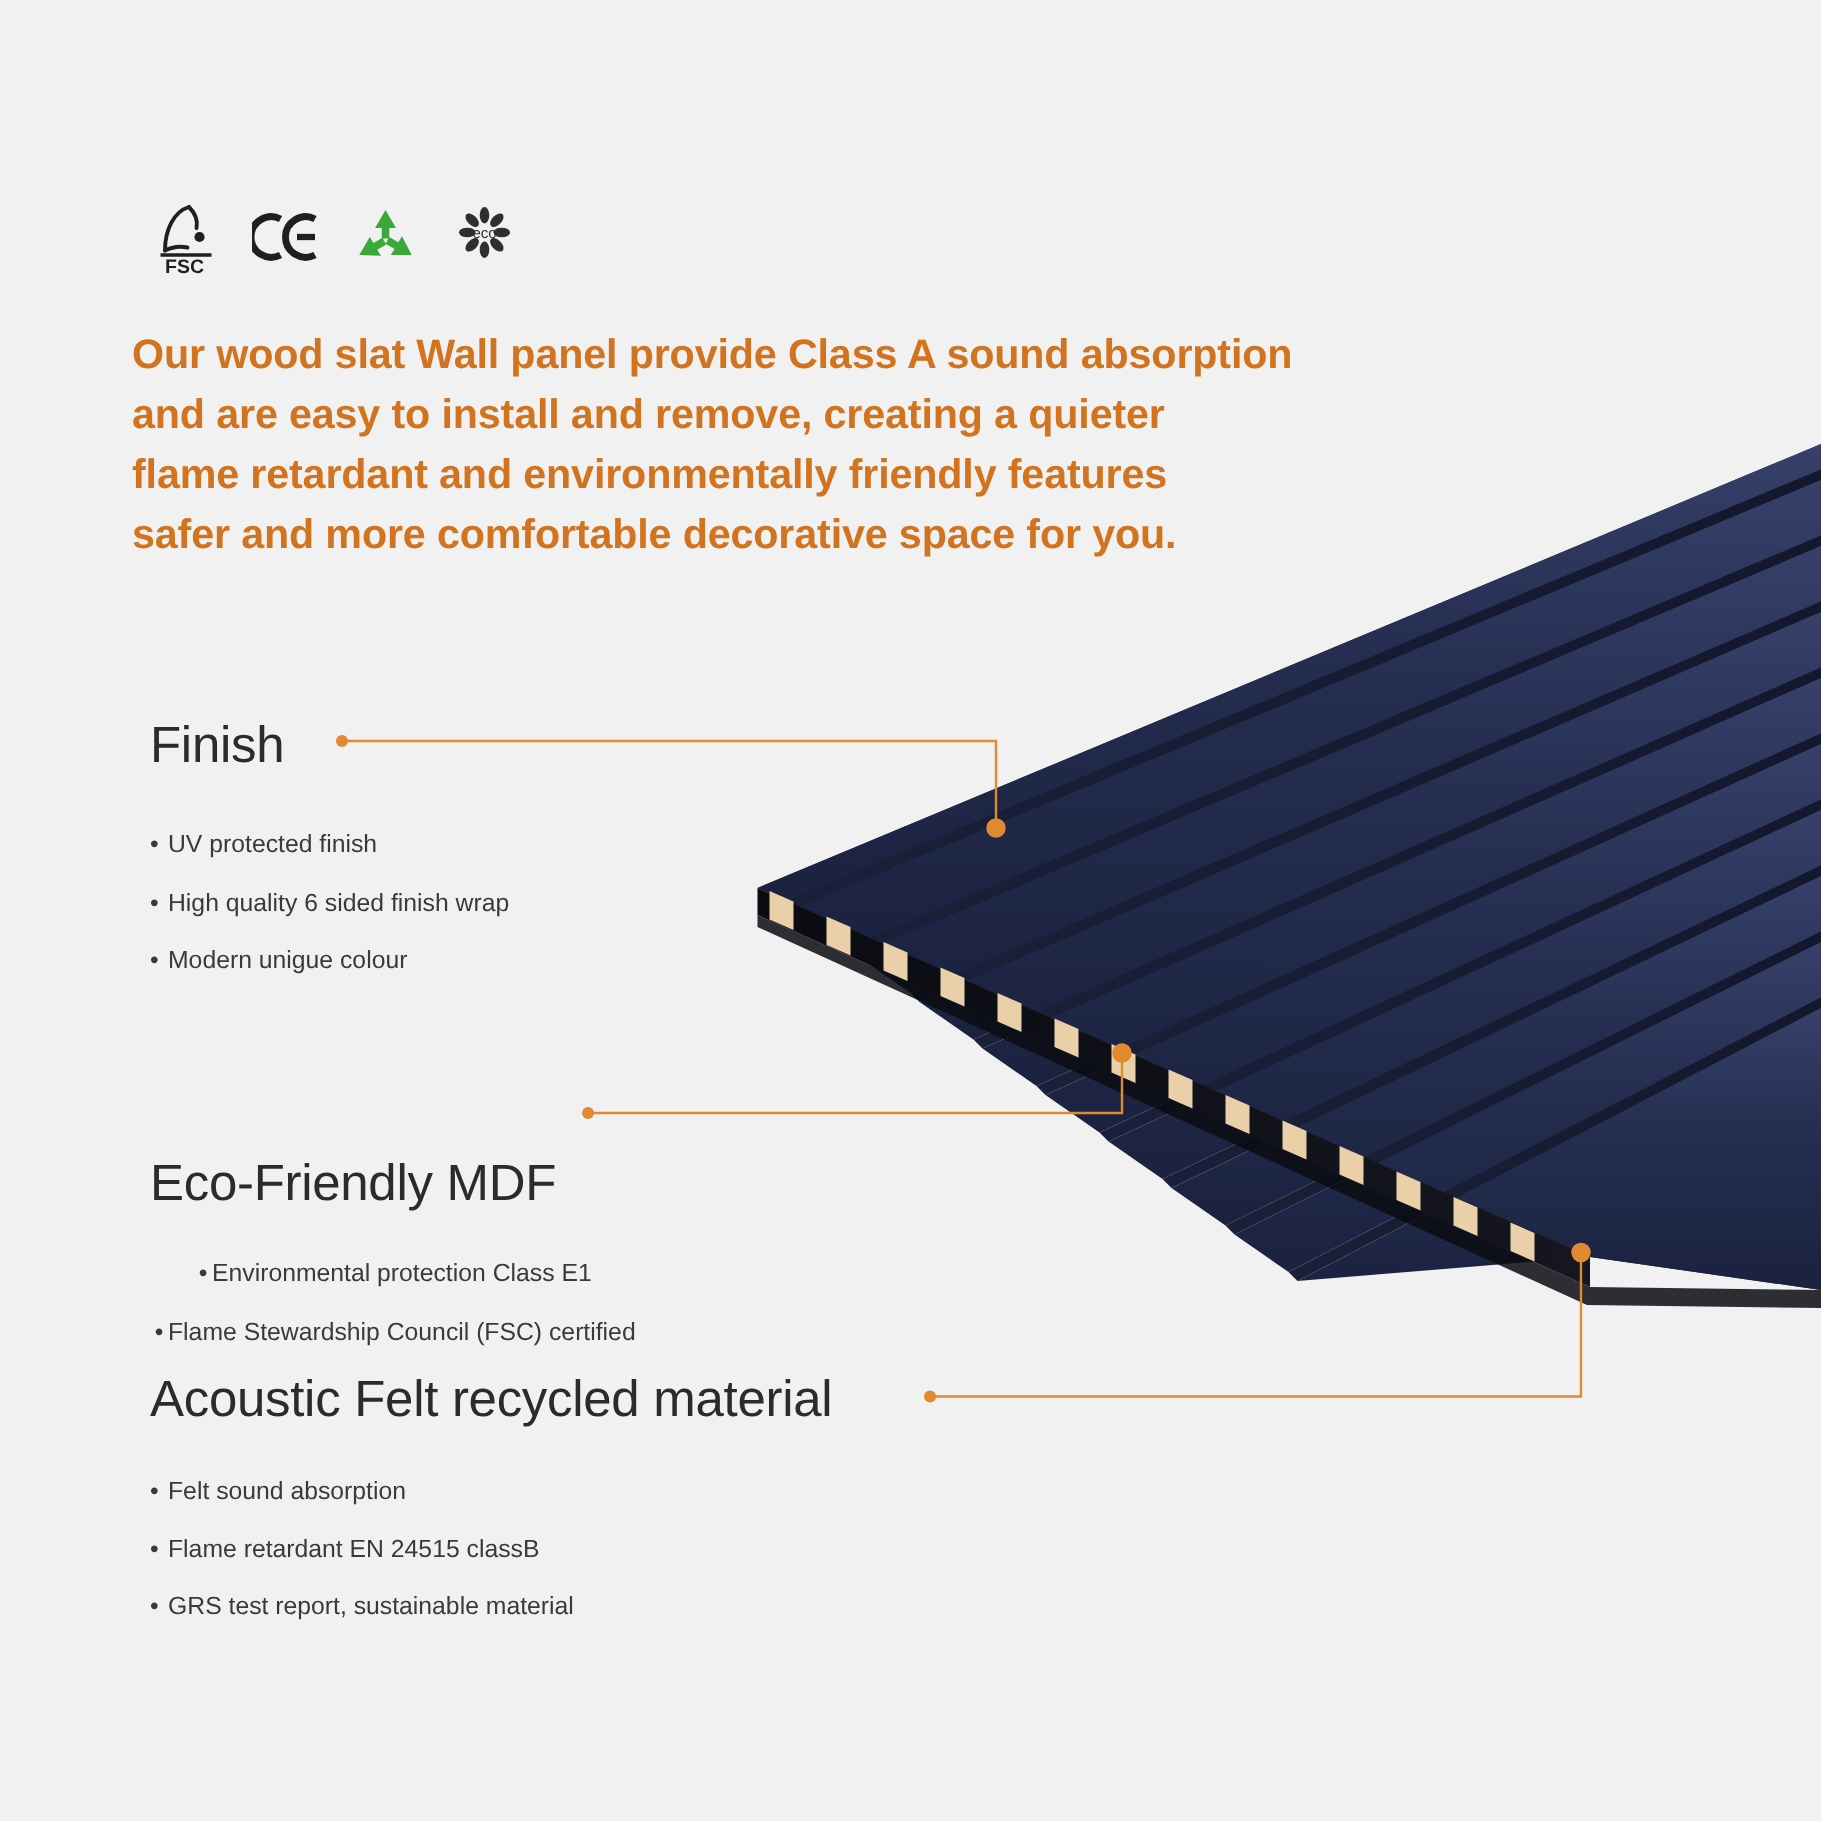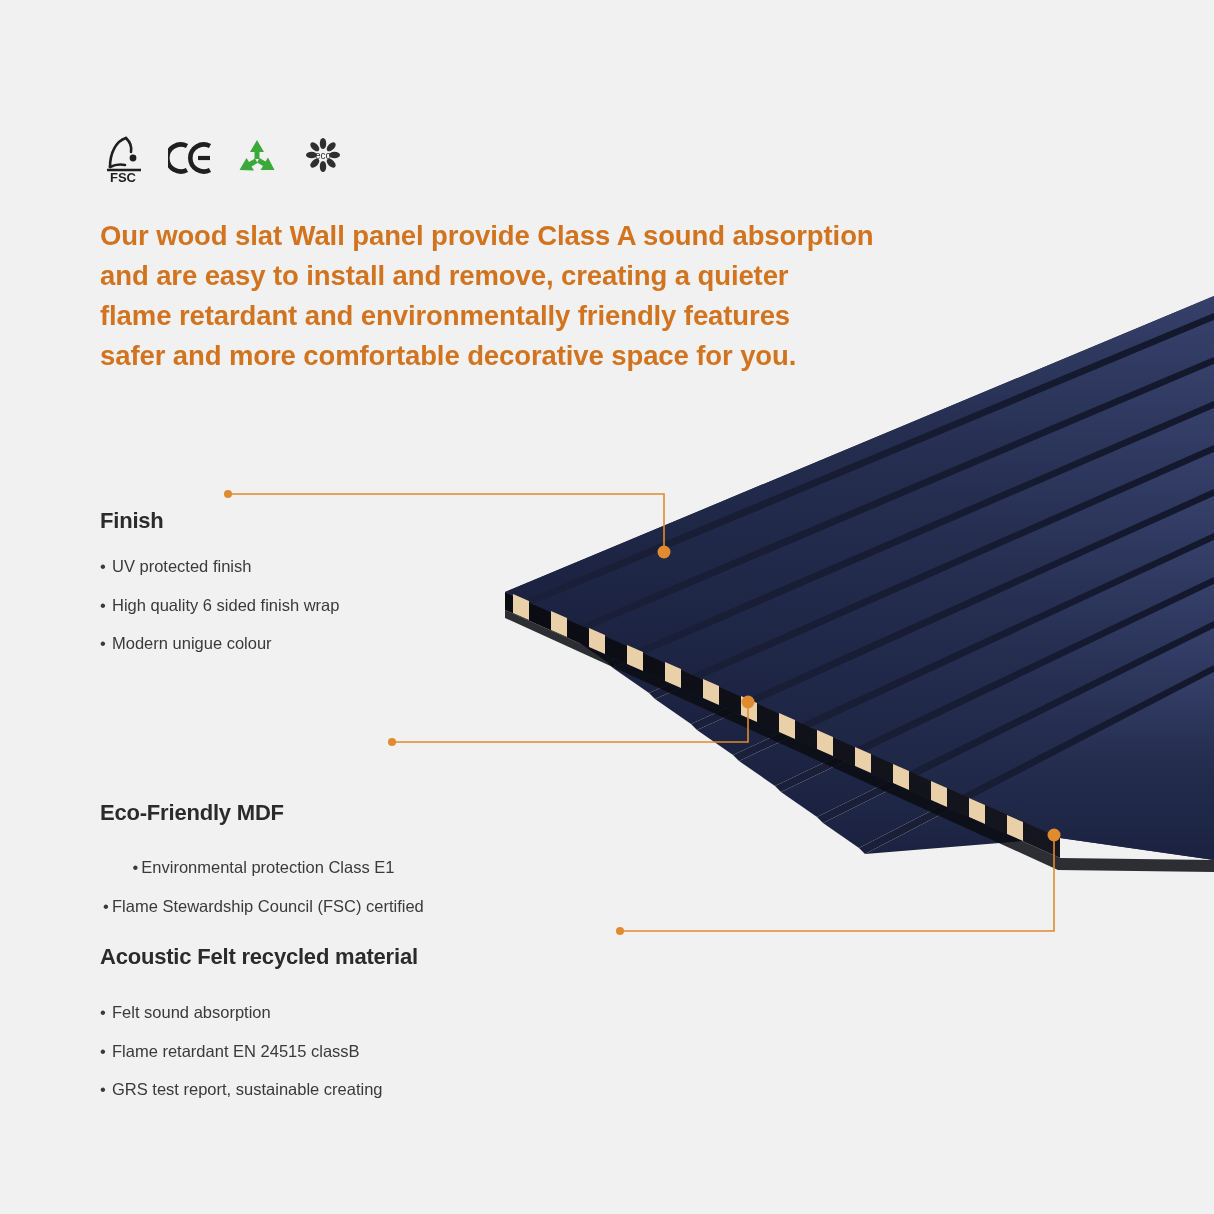--- a/index.html
+++ b/index.html
@@ -23,62 +23,61 @@
     top: 133px;
     display: flex;
     align-items: center;
     gap: 22px;
   }
   .badge { display: block; }
 
   
   .headline {
     position: absolute;
-    left: 100px;
+    left: 88px;
     top: 216px;
     width: 900px;
     color: #d2741f;
     font-size: 27.5px;
     font-weight: bold;
     line-height: 40px;
     letter-spacing: -0.1px;
   }
   .headline div { white-space: nowrap; }
 
   
   .feature { position: absolute; }
   .feature .title {
-    font-size: 22px;
-    font-weight: bold;
+    font-size: 34px;
+    font-weight: normal;
     color: #2b2b2b;
     letter-spacing: -0.2px;
     white-space: nowrap;
     line-height: 1;
-    margin-top: 30px;
   }
   .feature ul {
     list-style: none;
     margin: 0;
     padding: 0;
   }
   .feature li {
     font-size: 16.5px;
     color: #3a3a3a;
     line-height: 1;
     margin-top: 22px;
     white-space: nowrap;
   }
   .feature li .dot {
     display: inline-block;
     width: 12px;
     color: #3a3a3a;
   }
 
   #feature-finish { left: 100px; top: 480px; }
-  #feature-finish ul { margin-top: 26px; }
+  #feature-finish ul { margin-top: 41px; }
   #feature-mdf { left: 100px; top: 772px; }
   #feature-mdf ul { margin-top: 35px; text-align: center; }
   #feature-acoustic { left: 100px; top: 916px; }
   #feature-acoustic ul { margin-top: 36px; }
 
   
   #leaders {
     position: absolute;
     left: 0;
     top: 0;
@@ -270,17 +269,17 @@
       <li><span class="dot">•</span><span>Environmental protection Class E1</span></li>
       <li><span class="dot">•</span><span>Flame Stewardship Council (FSC) certified</span></li>
     </ul>
   </div>
 
   <div class="feature" id="feature-acoustic">
     <div class="title">Acoustic Felt recycled material</div>
     <ul>
       <li><span class="dot">•</span><span>Felt sound absorption</span></li>
       <li><span class="dot">•</span><span>Flame retardant EN 24515 classB</span></li>
-      <li><span class="dot">•</span><span>GRS test report, sustainable creating</span></li>
+      <li><span class="dot">•</span><span>GRS test report, sustainable material</span></li>
     </ul>
   </div>
 
 </div>
 
 </body></html>

